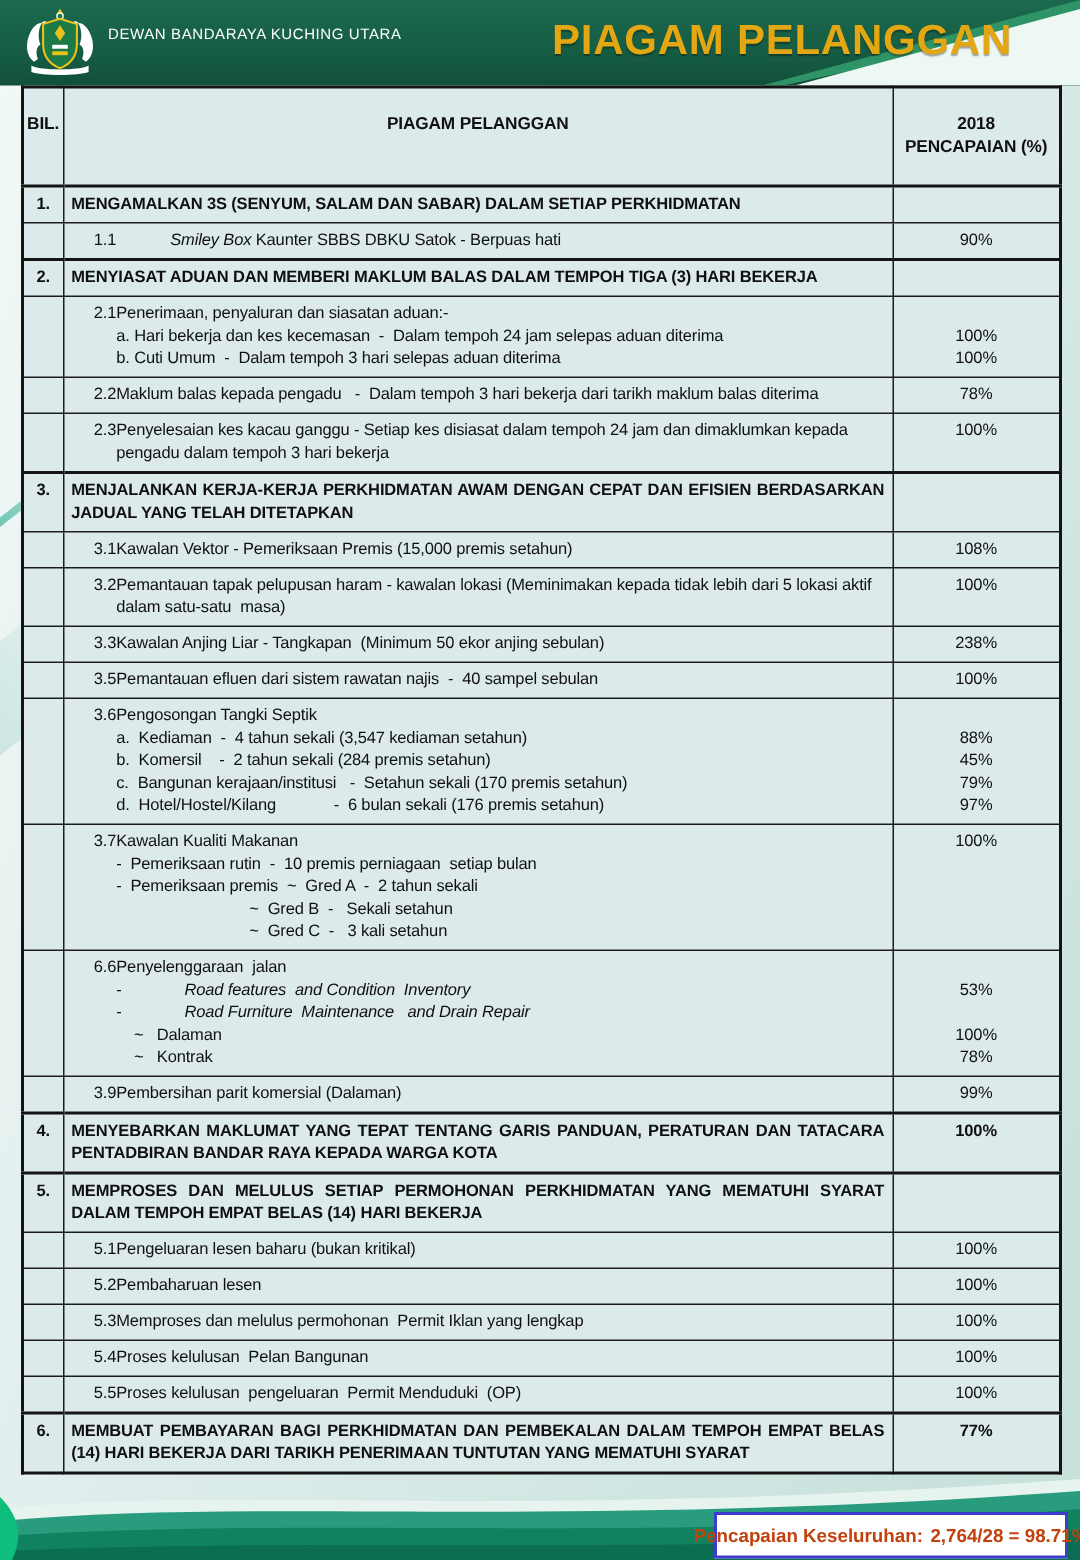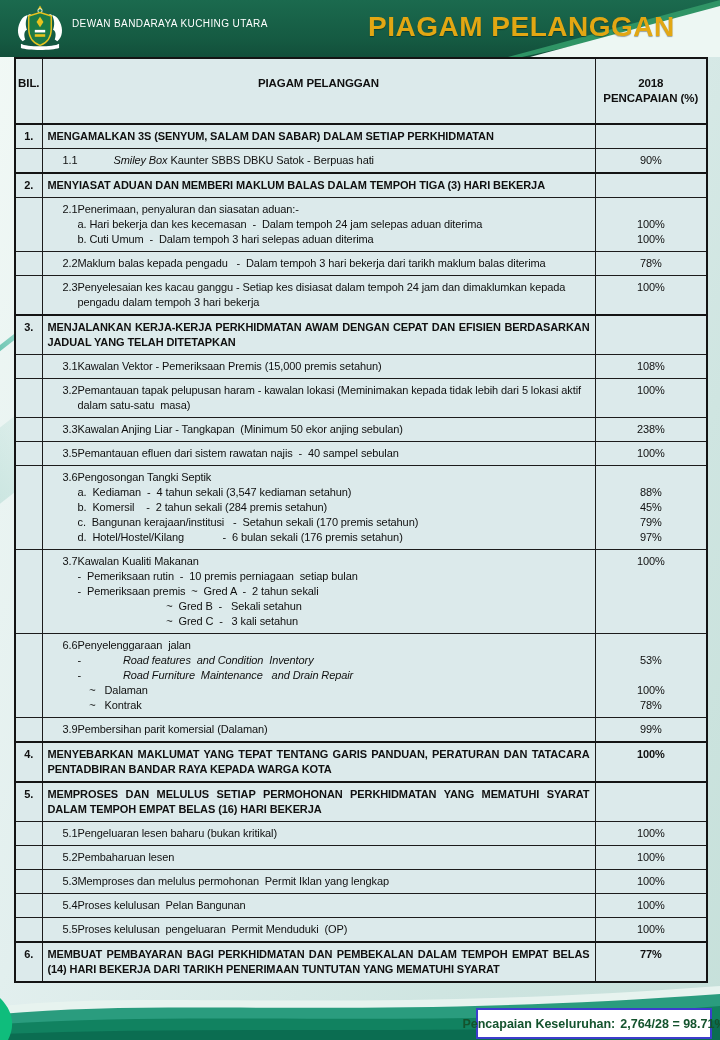--- a/index.html
+++ b/index.html
@@ -50,21 +50,21 @@
   .c-val{text-align:center;white-space:pre-line;}
   .val-line{height:15px;line-height:15px;}
 
   
   .waves-svg{position:absolute;left:0;top:960px;width:720px;height:80px;z-index:1;pointer-events:none;}
 
   
   .footer-box{position:absolute;left:476px;top:1008px;width:232px;height:27px;
     background:#ffffff;border:2px solid#3d3dcd;z-index:5;
     display:flex;align-items:center;justify-content:center;gap:5px;
-    font-size:12.5px;font-weight:700;color:#14532d;white-space:nowrap;}
+    font-size:12.5px;font-weight:700;color:#c2410c;white-space:nowrap;}
 </style>
 </head>
 <body>
 
 <div class="bg-streak streak-2"></div>
 <div class="bg-streak streak-1"></div>
 
 <div class="header-band">
   <svg class="swoosh-svg" viewBox="0 0 260 57" preserveAspectRatio="none">
     <polygon points="48,57 260,0 260,14 62,57" fill="#2f9465"></polygon>
@@ -281,21 +281,21 @@
         <span class="txt">MENYEBARKAN MAKLUMAT YANG TEPAT TENTANG GARIS PANDUAN, PERATURAN DAN TATACARA PENTADBIRAN BANDAR RAYA KEPADA WARGA KOTA</span>
       </div>
     </td>
     <td class="c-val">100%</td>
   </tr>
         <tr class="row-section">
     <td class="c-bil">5.</td>
     <td class="c-main">
       <div class="main-flex">
 
-        <span class="txt">MEMPROSES DAN MELULUS SETIAP PERMOHONAN PERKHIDMATAN YANG MEMATUHI SYARAT DALAM TEMPOH EMPAT BELAS (16) HARI BEKERJA</span>
+        <span class="txt">MEMPROSES DAN MELULUS SETIAP PERMOHONAN PERKHIDMATAN YANG MEMATUHI SYARAT DALAM TEMPOH EMPAT BELAS (14) HARI BEKERJA</span>
       </div>
     </td>
     <td class="c-val"></td>
   </tr>
         <tr class="row-sub">
     <td class="c-bil"></td>
     <td class="c-main">
       <div class="main-flex">
         <span class="num">5.1</span>
         <span class="txt">Pengeluaran lesen baharu (bukan kritikal)</span>

